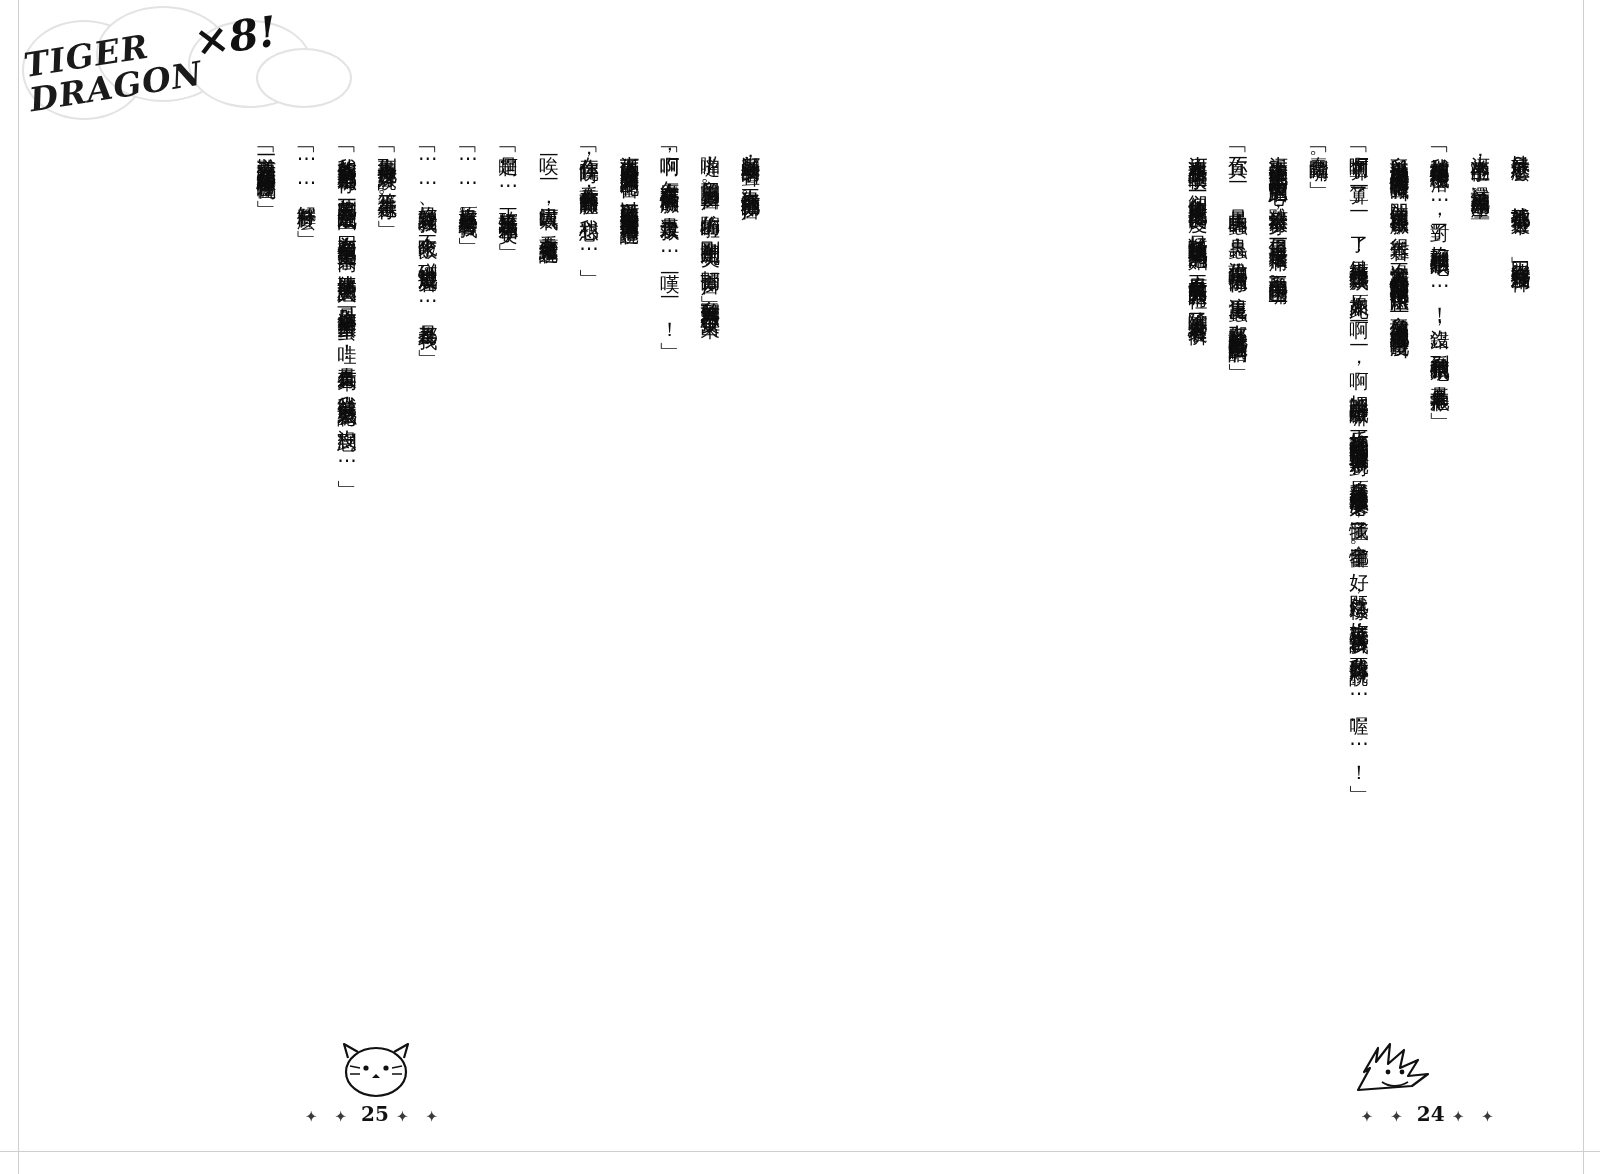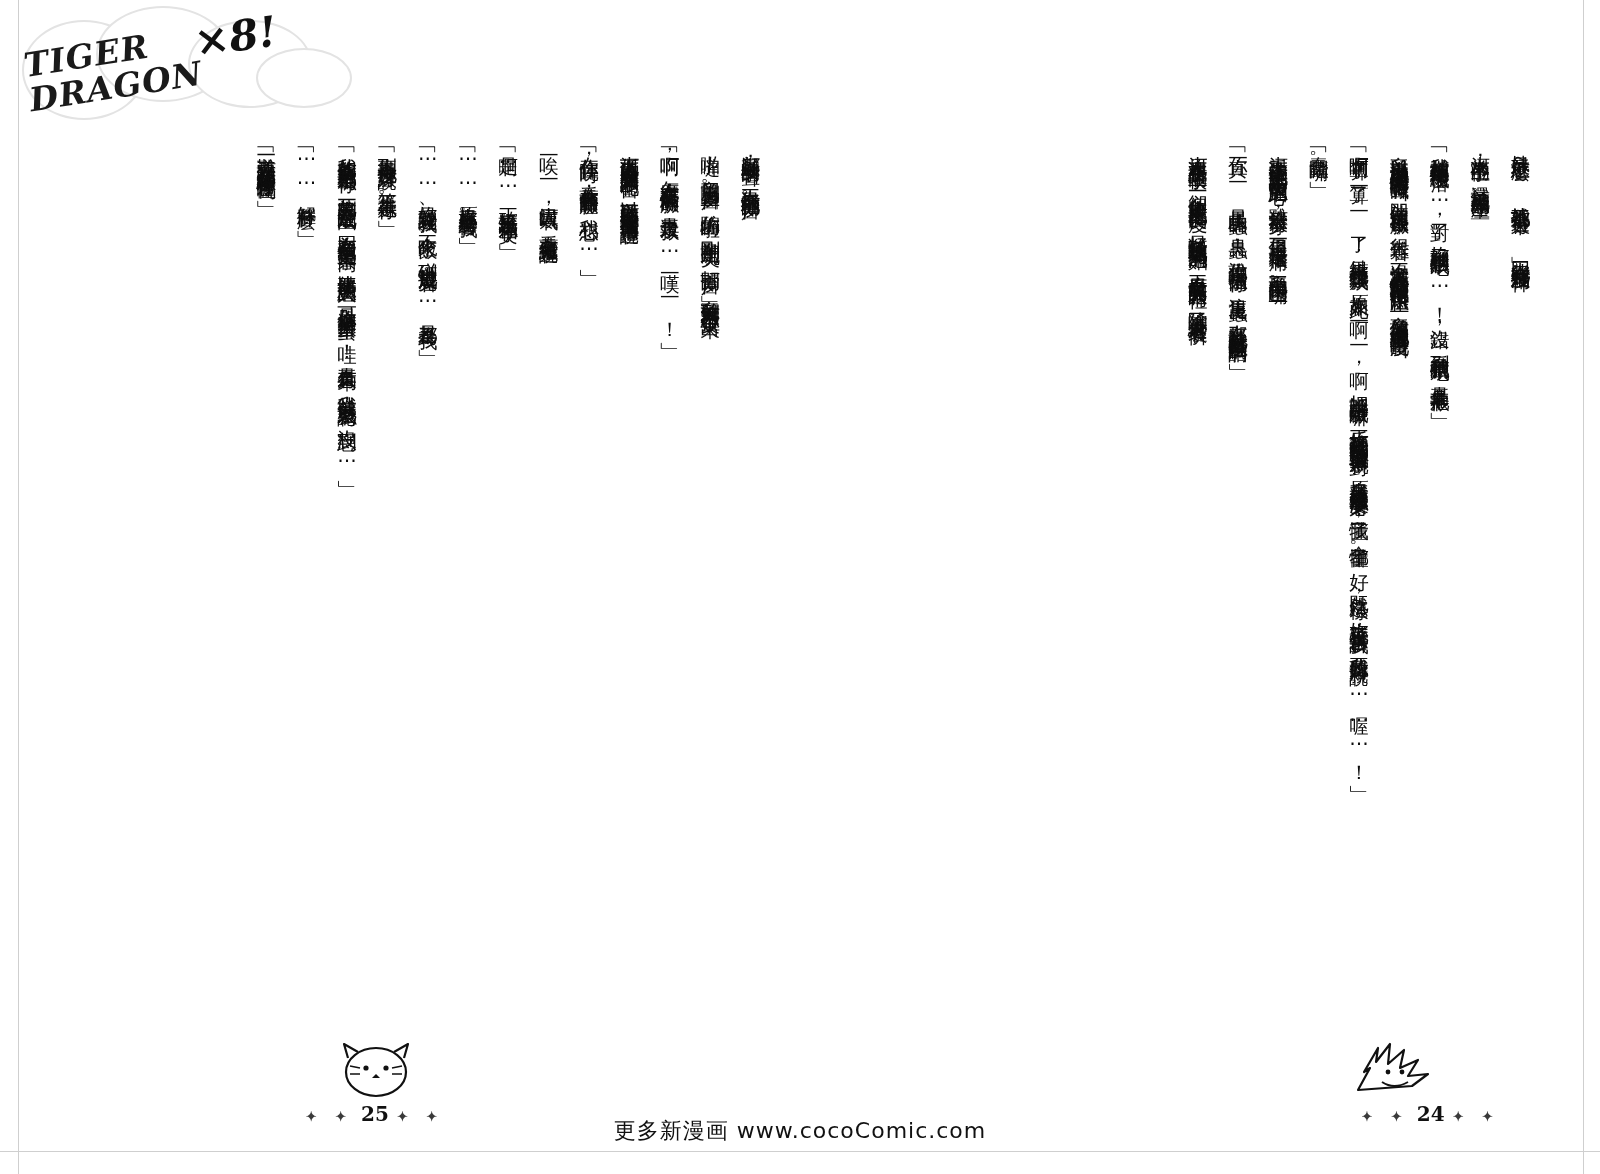--- a/index.html
+++ b/index.html
@@ -204,15 +204,14 @@
       <circle cx="56" cy="30" r="2.6" fill="#111111"></circle>
       <path d="M46 36 L42 40 L50 40 Z" fill="#111111"></path>
       <path d="M20 28 L30 30 M20 36 L30 36 M72 28 L62 30 M72 36 L62 36" fill="none" stroke="#111111" stroke-width="1.6"></path>
     </svg>
   </div>
 
   <div class="folio" id="folio-25">
     <span class="stars">✦ ✦</span><span class="num">25</span><span class="stars">✦ ✦</span>
   </div>
 
-  <div class="footer">更多新漫画 www.cocoComic.com</div>
 
 </div>
 
 </body></html>

